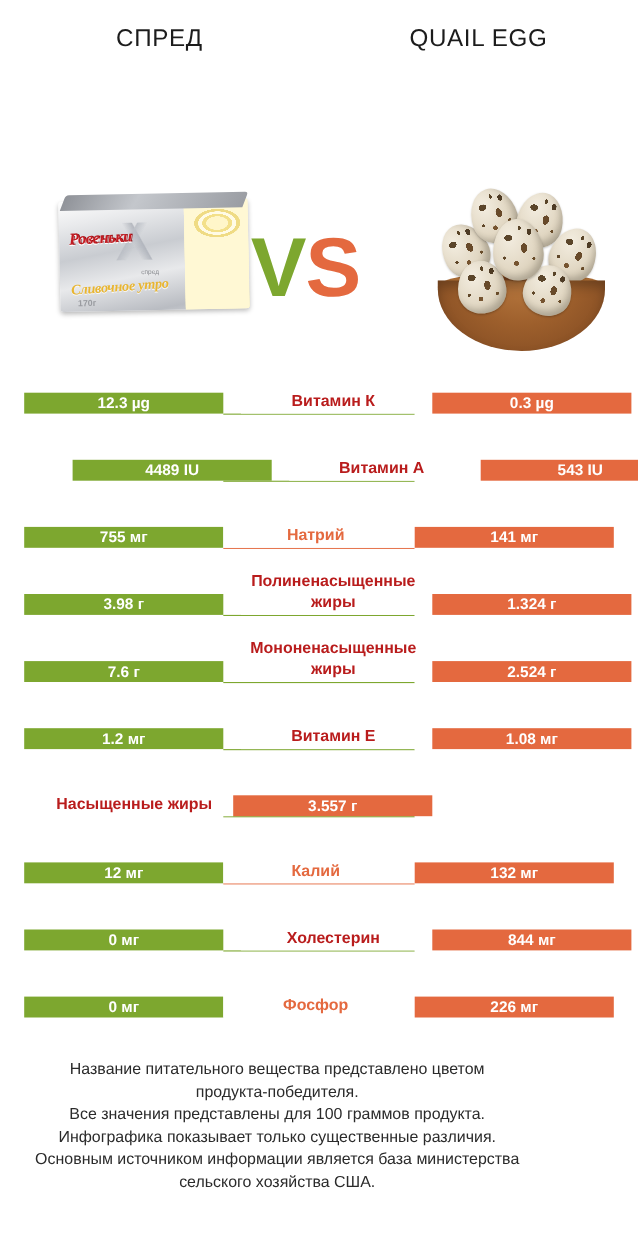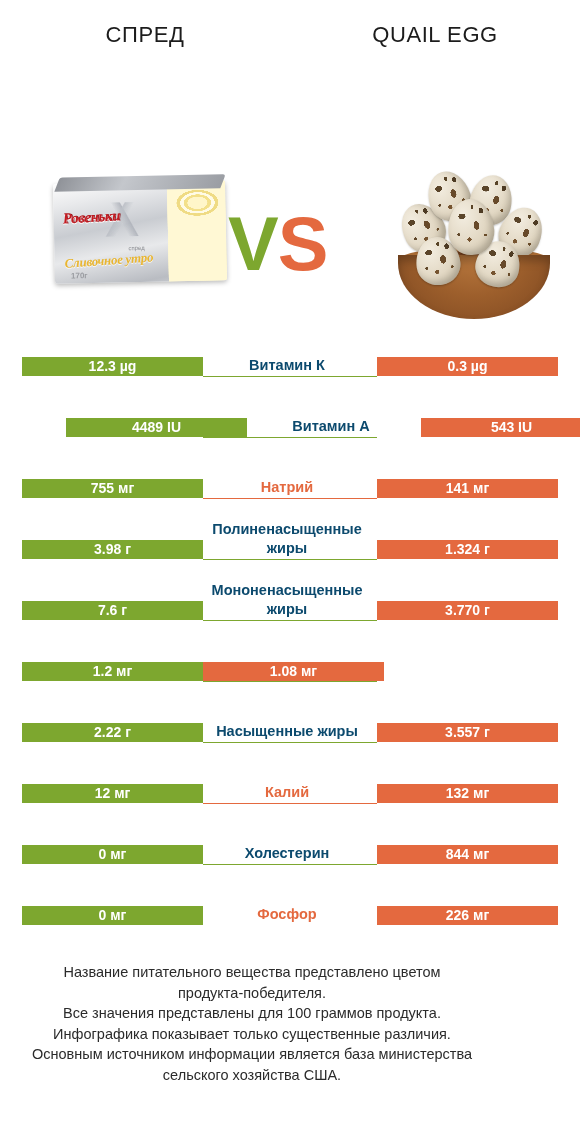--- a/index.html
+++ b/index.html
@@ -239,21 +239,21 @@
     overflow: hidden;
     white-space: normal;
   }
   .cell-mid .lbl {
     display: block;
     width: 186px;
     margin-left: -6px;
     white-space: normal;
     overflow: hidden;
   }
-  .win-green .cell-mid { color: #0c4a6e; }
+  .win-green .cell-mid { color: #b91c1c; margin-left: 16px; }
   .win-orange .cell-mid { color: #E4693F; }
 
   .row-sep {
     width: 174px;
     height: 1px;
     margin-left: 181px;
     flex: none;
   }
   .sep-green  { background: #7DA72F; }
   .sep-orange { background: #E4693F; }
@@ -369,38 +369,40 @@
     <div class="sep-wrap">
       <div class="sep-side"></div>
       <div class="row-sep sep-green" style="margin-left: 0px;"></div>
       <div class="sep-side-r"></div>
     </div>
     <div class="row win-green" style="height: 60px;">
       <div class="cell cell-left">7.6 г</div>
       <div class="cell cell-mid">
         <span class="lbl">Мононенасыщенные жиры</span>
       </div>
-      <div class="cell cell-right">3.770 г</div>
+      <div class="cell cell-right">2.524 г</div>
     </div>
     <div class="sep-wrap">
       <div class="sep-side"></div>
       <div class="row-sep sep-green" style="margin-left: 0px;"></div>
       <div class="sep-side-r"></div>
     </div>
     <div class="row win-green" style="height: 60px;">
       <div class="cell cell-left">1.2 мг</div>
+      <div class="cell cell-mid">
+        <span class="lbl">Витамин Е</span>
+      </div>
       <div class="cell cell-right">1.08 мг</div>
     </div>
     <div class="sep-wrap">
       <div class="sep-side"></div>
       <div class="row-sep sep-green" style="margin-left: 0px;"></div>
       <div class="sep-side-r"></div>
     </div>
     <div class="row win-green" style="height: 60px;">
-      <div class="cell cell-left">2.22 г</div>
       <div class="cell cell-mid">
         <span class="lbl">Насыщенные жиры</span>
       </div>
       <div class="cell cell-right">3.557 г</div>
     </div>
     <div class="sep-wrap">
       <div class="sep-side"></div>
       <div class="row-sep sep-green" style="margin-left: 0px;"></div>
       <div class="sep-side-r"></div>
     </div>

